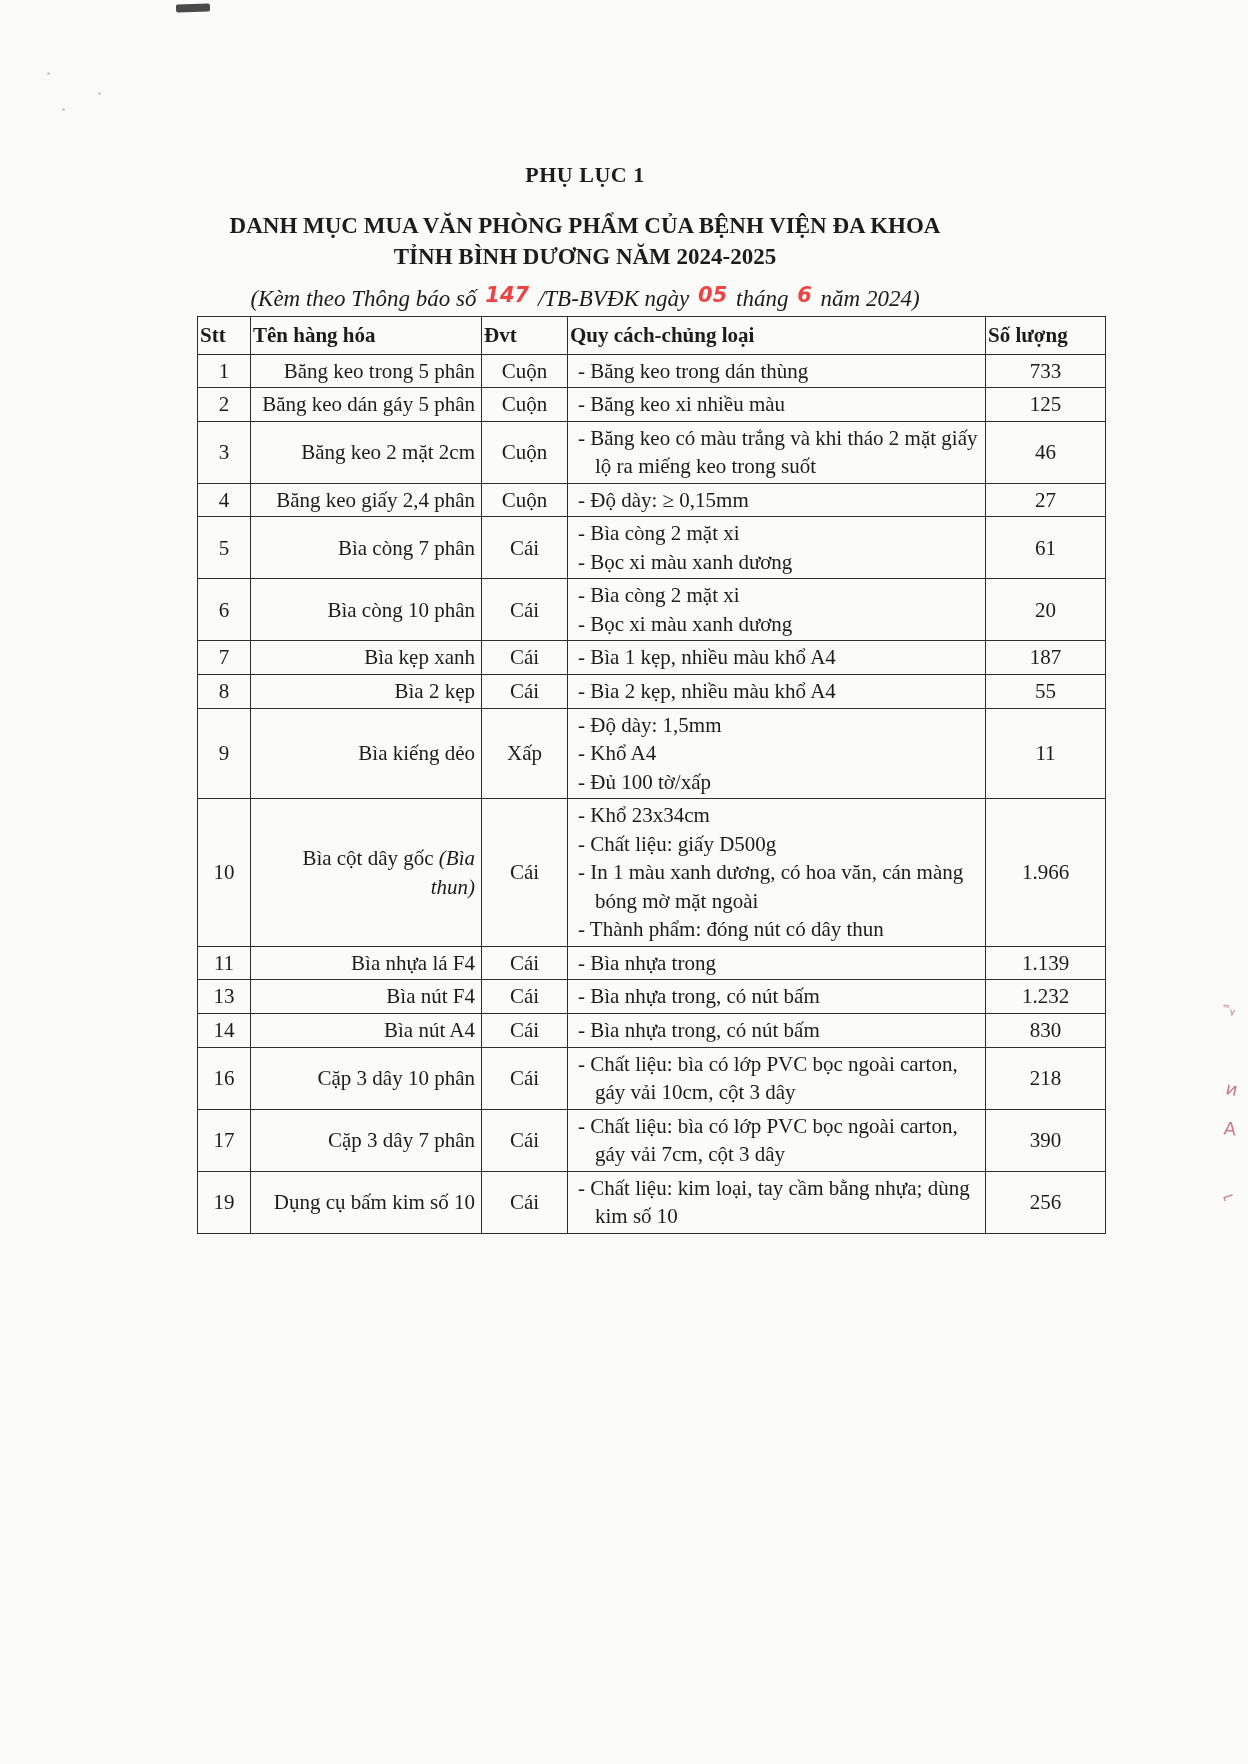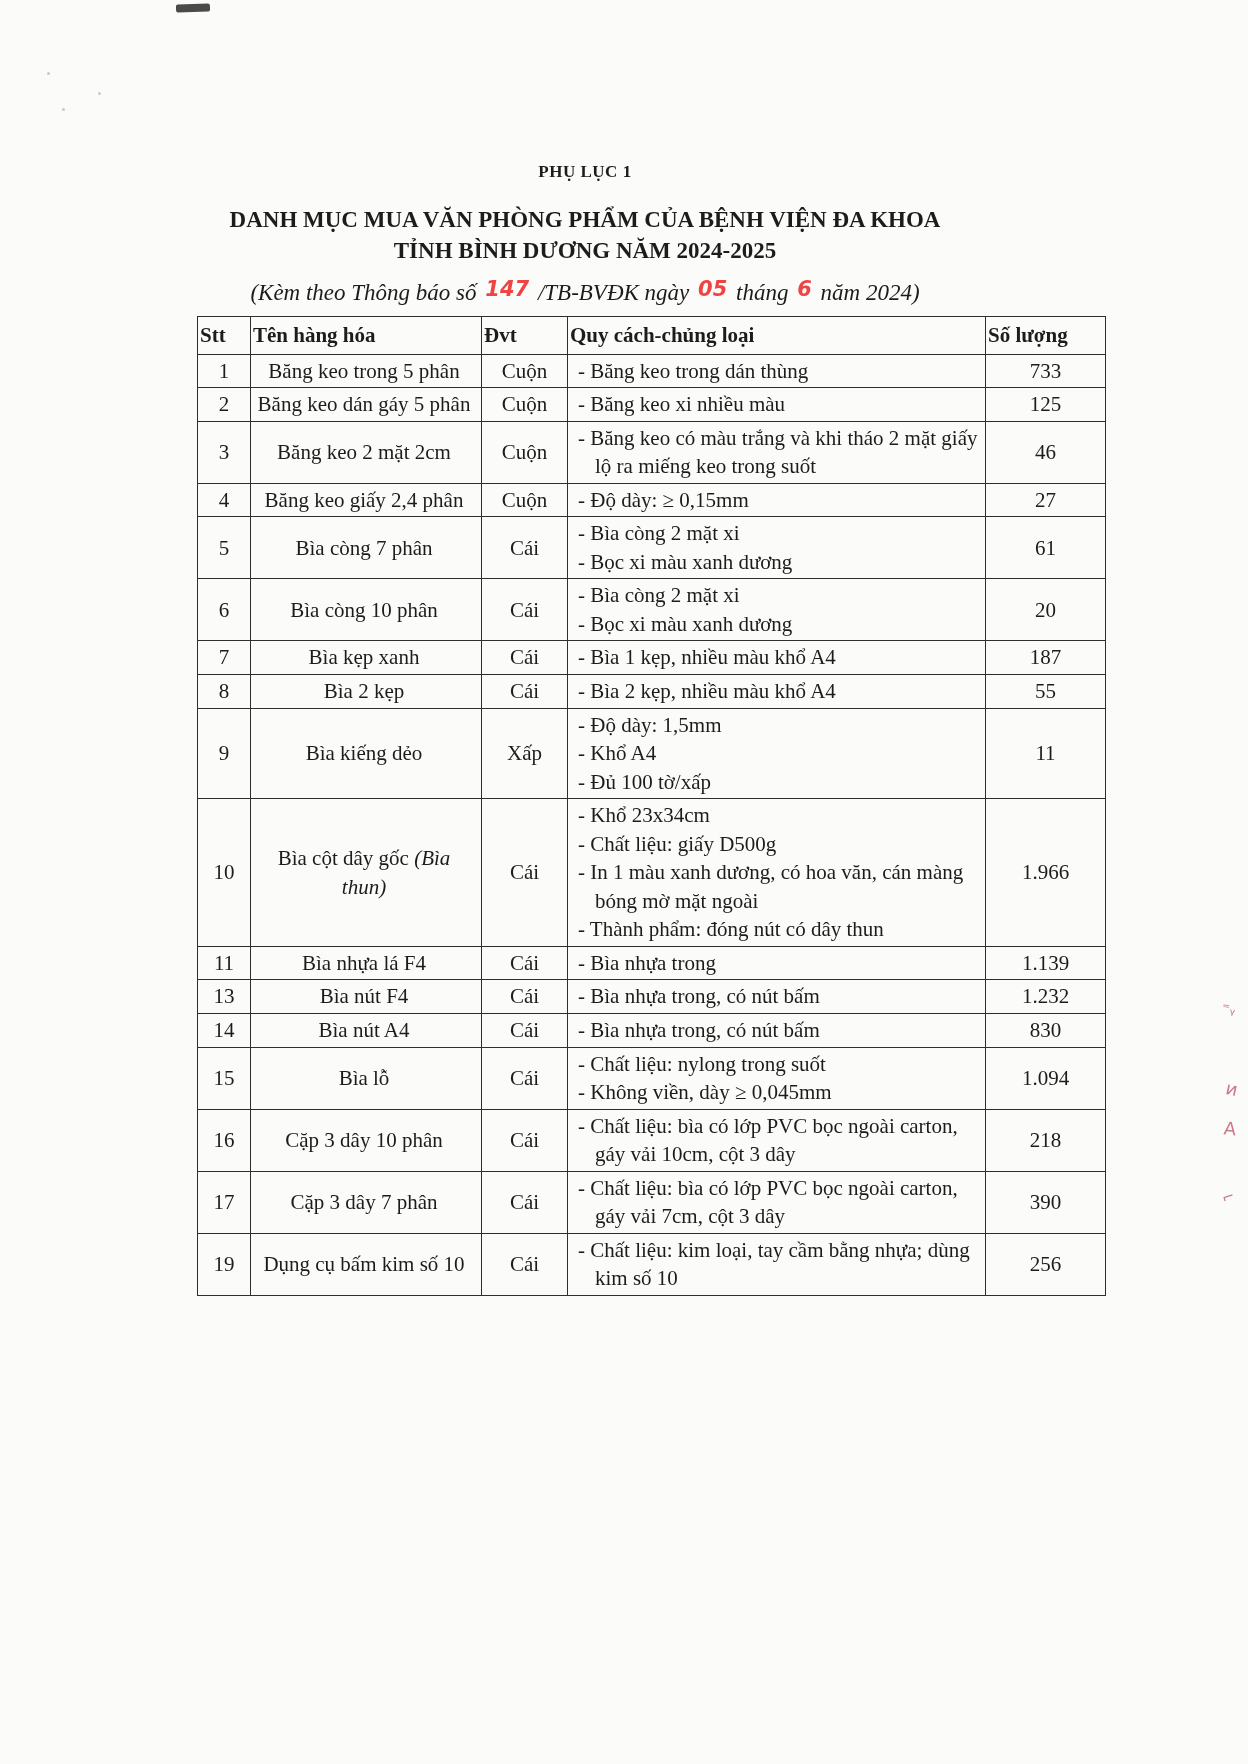--- a/index.html
+++ b/index.html
@@ -10,32 +10,32 @@
     color:#1c1c1c;
   }
   .page{position:absolute;inset:0;}
   
   .artifact{position:absolute;pointer-events:none;}
   .top-mark{left:176px;top:4px;width:34px;height:8px;background:#1e1e1e;opacity:.8;border-radius:2px;transform:rotate(-2deg);}
   .speck{width:3px;height:3px;border-radius:50%;background:#9aa0ab;opacity:.55;}
   .red-mark{color:#c14b62;font-family:"DejaVu Sans",sans-serif;font-size:15px;opacity:.75;}
   
   .heading-block{position:absolute;left:160px;top:162px;width:850px;text-align:center;}
-  .h-title{font-size:17px;font-weight:bold;letter-spacing:.5px;}
+  .h-title{font-size:22px;font-weight:bold;letter-spacing:.5px;}
   .h-sub1{margin-top:22px;font-size:23px;font-weight:bold;line-height:1.35;}
   .h-kemtheo{margin-top:14px;font-size:23px;font-style:italic;}
   .hw{font-family:"DejaVu Sans",sans-serif;font-style:italic;font-weight:bold;color:#ef4444;font-size:21px;position:relative;top:-4px;padding:0 3px;}
   
   .tbl-wrap{position:absolute;left:197px;top:316px;width:908px;}
   table{border-collapse:collapse;width:100%;table-layout:fixed;}
   col.c-stt{width:53px;} col.c-name{width:231px;} col.c-unit{width:86px;} col.c-spec{width:418px;} col.c-qty{width:120px;}
   th,td{border:1.5px solid #2e2e2e;vertical-align:middle;font-size:21px;line-height:1.36;padding:2px 4px;}
   th{font-weight:bold;text-align:left;padding:4px 2px;}
   td.stt,td.unit,td.qty{text-align:center;}
-  td.name{text-align:center;padding-left:2px;padding-right:6px;}
+  td.name{text-align:right;padding-left:2px;padding-right:6px;}
   td.name i{font-style:italic;}
   td.specs{text-align:left;padding-left:10px;padding-right:6px;}
   .spec-line{padding-left:17px;text-indent:-17px;}
 </style>
 </head>
 <body>
 
 <div class="page">
 
   <div class="artifact top-mark"></div>
@@ -201,30 +201,20 @@
           <tr>
     <td class="stt">14</td>
     <td class="name">Bìa nút A4</td>
     <td class="unit">Cái</td>
     <td class="specs">
               <div class="spec-line">- Bìa nhựa trong, có nút bấm</div>
             </td>
     <td class="qty">830</td>
   </tr>
           <tr>
-    <td class="stt">15</td>
-    <td class="name">Bìa lỗ</td>
-    <td class="unit">Cái</td>
-    <td class="specs">
-              <div class="spec-line">- Chất liệu: nylong trong suốt</div>
-              <div class="spec-line">- Không viền, dày ≥ 0,045mm</div>
-            </td>
-    <td class="qty">1.094</td>
-  </tr>
-          <tr>
     <td class="stt">16</td>
     <td class="name">Cặp 3 dây 10 phân</td>
     <td class="unit">Cái</td>
     <td class="specs">
               <div class="spec-line">- Chất liệu: bìa có lớp PVC bọc ngoài carton, gáy vải 10cm, cột 3 dây</div>
             </td>
     <td class="qty">218</td>
   </tr>
           <tr>
     <td class="stt">17</td>

